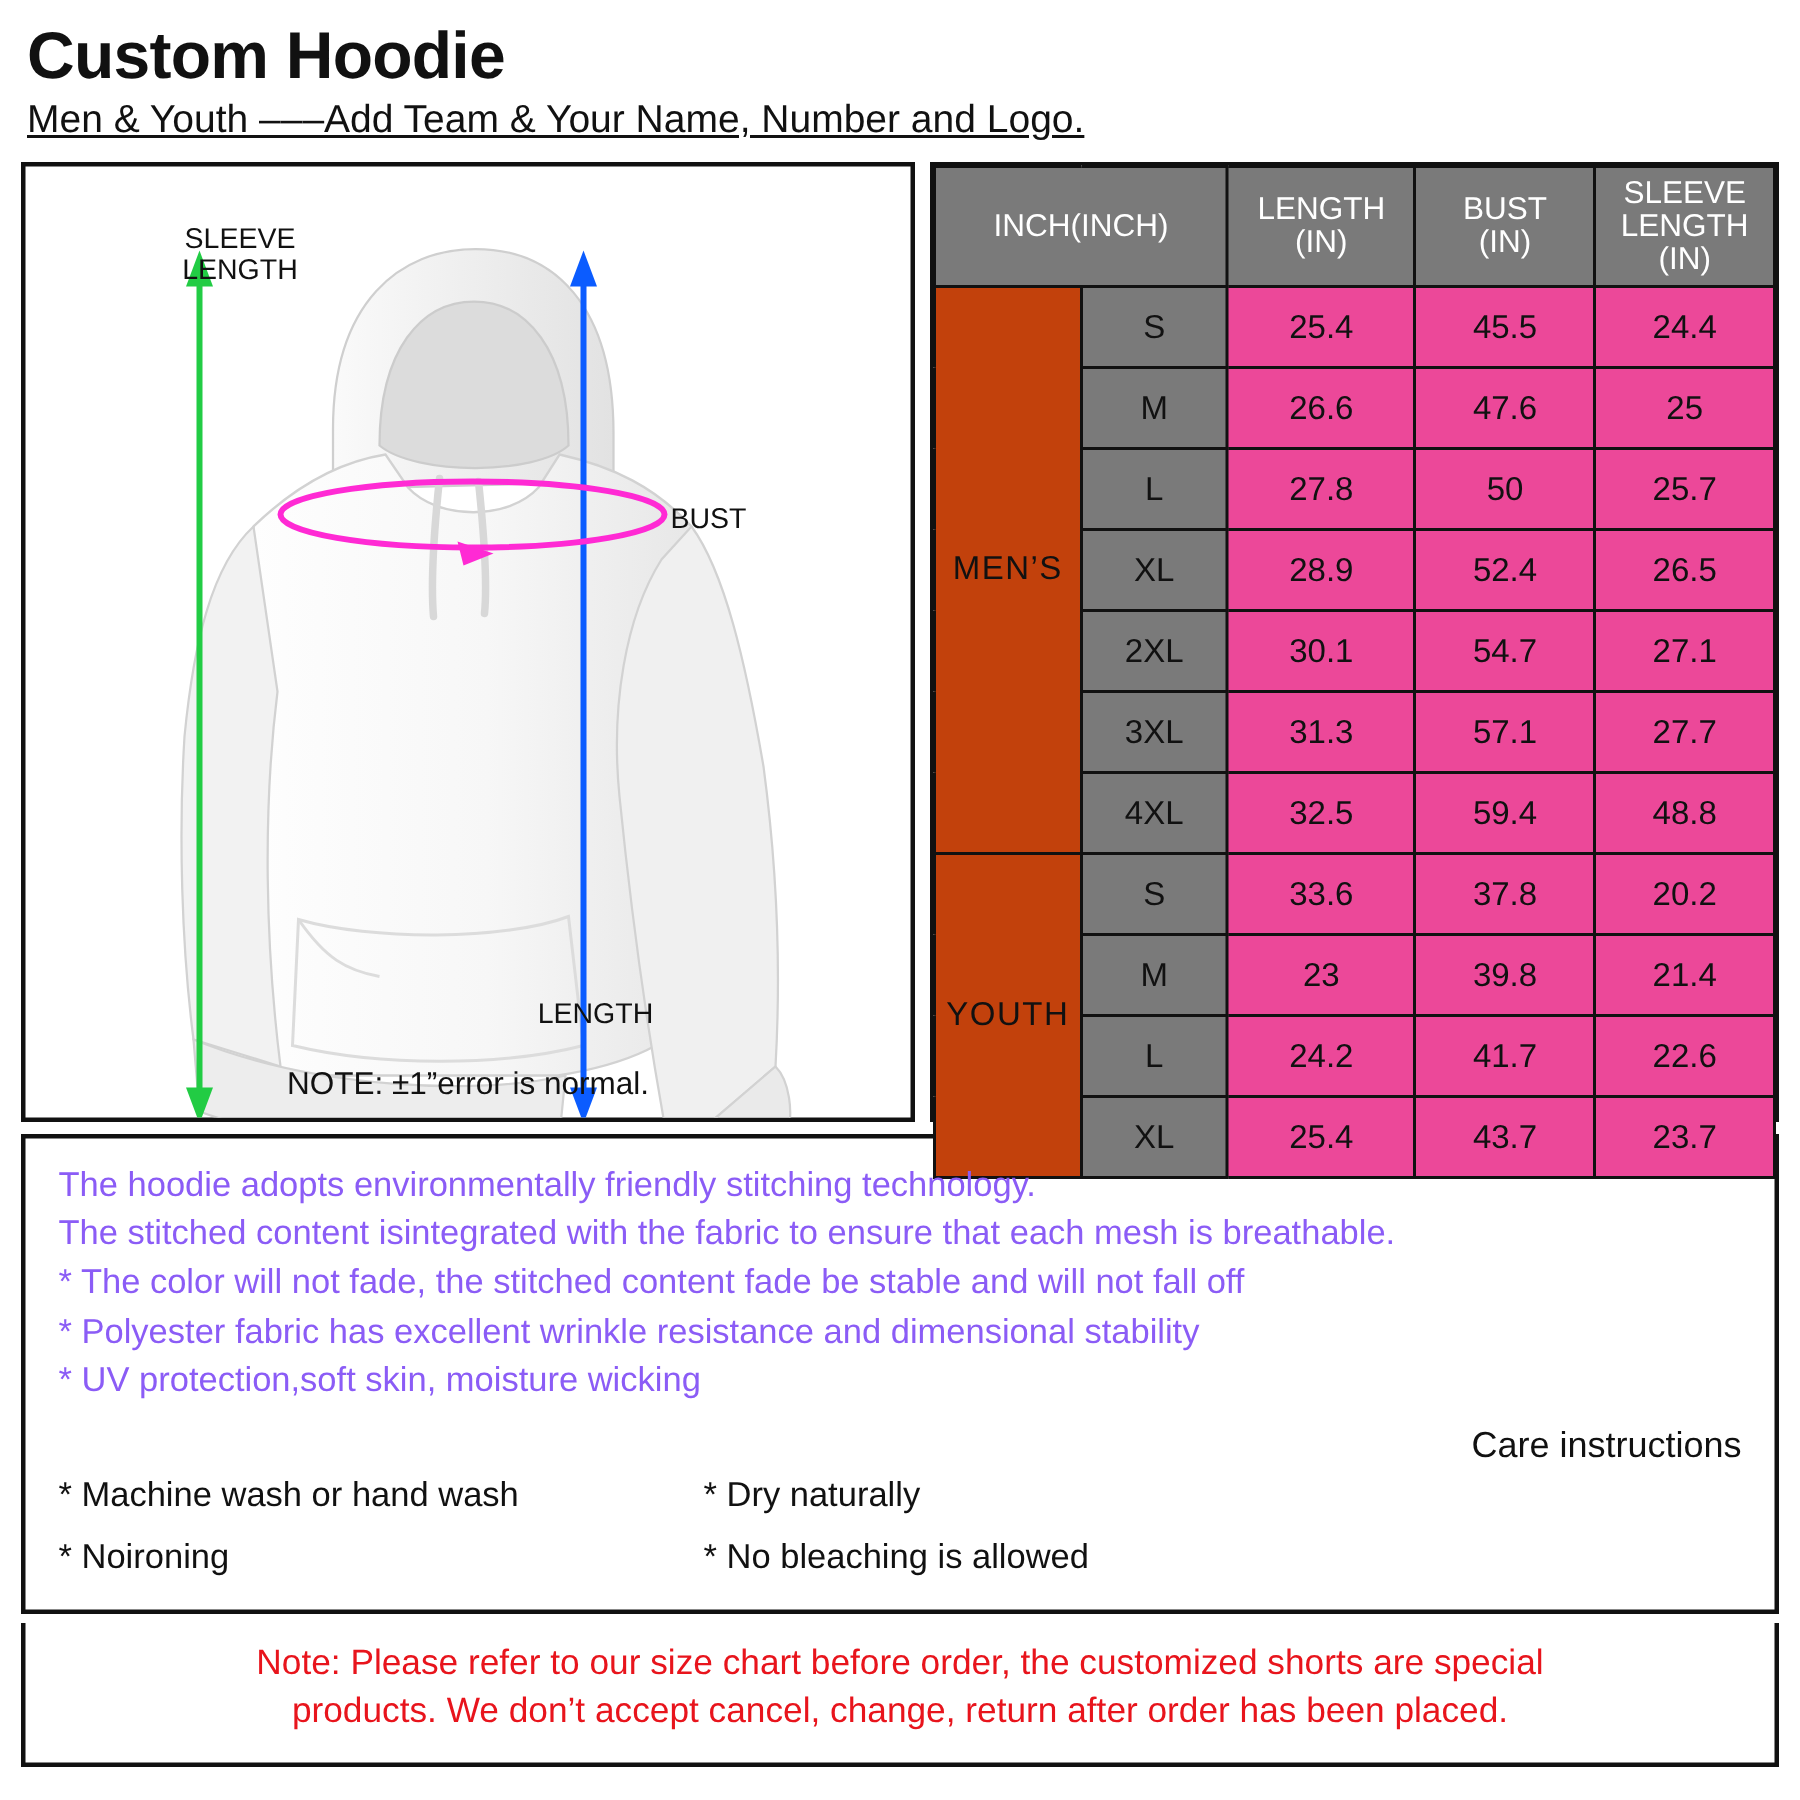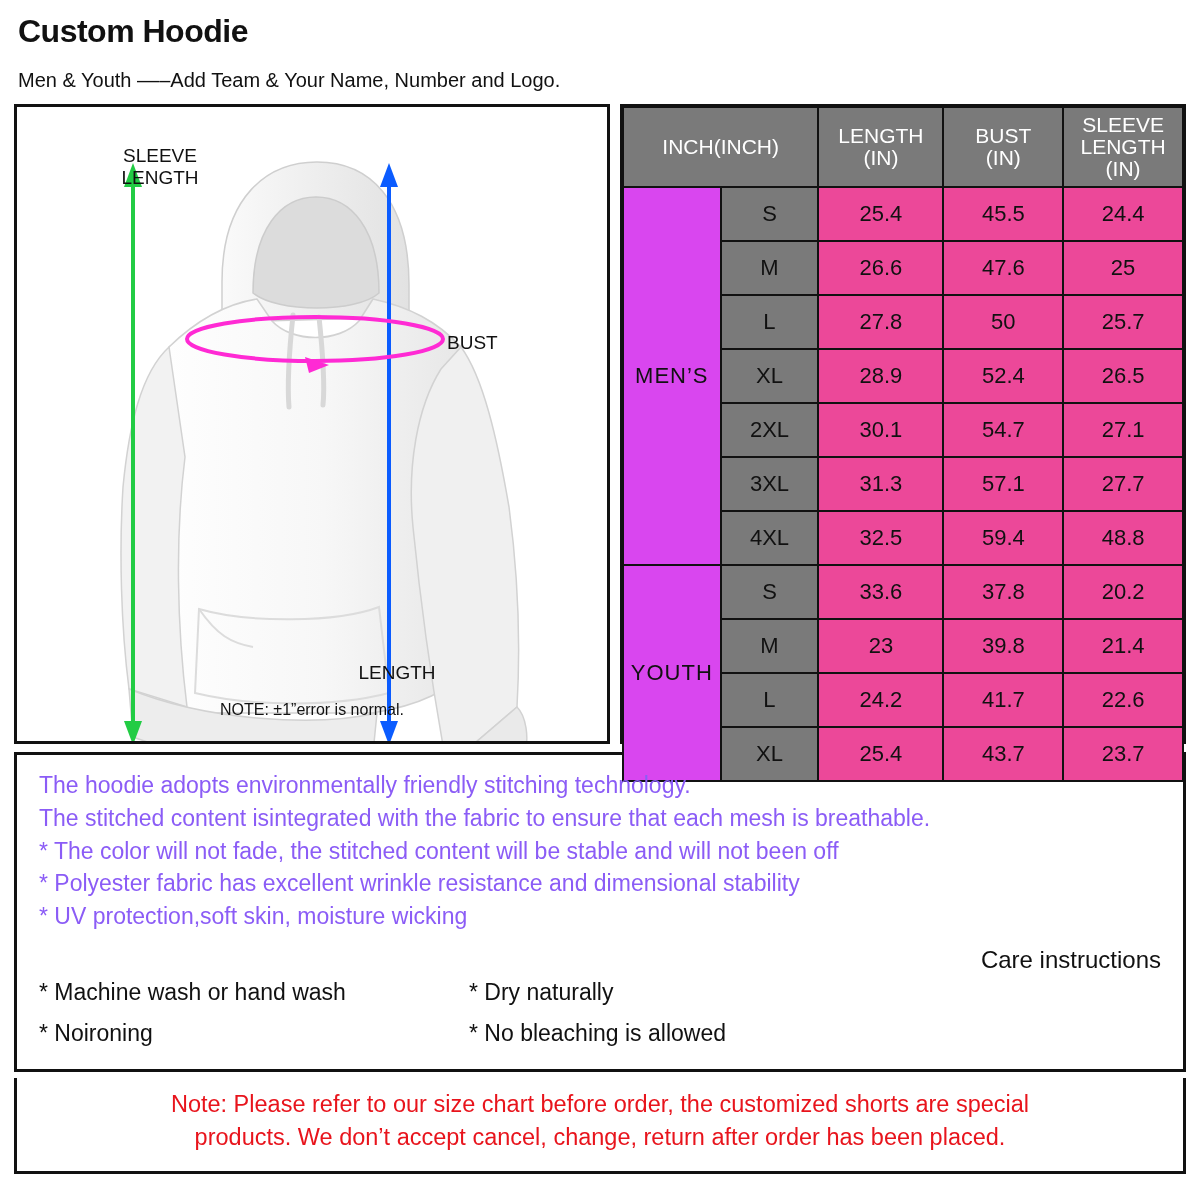--- a/index.html
+++ b/index.html
@@ -17,30 +17,31 @@
   }
   .page {
     width: 1200px;
     height: 1200px;
     padding: 10px 14px 0 14px;
     box-sizing: border-box;
   }
 
   
   .title {
-    font-size: 32px;
+    font-size: 44px;
     font-weight: bold;
     letter-spacing: -0.5px;
-    margin: 4px 0 19px 4px;
+    margin: 4px 0 2px 4px;
     line-height: 1.1;
   }
   .subtitle {
-    font-size: 20px;
+    font-size: 26px;
     margin: 0 0 12px 4px;
     line-height: 1.2;
+    text-decoration: underline;
   }
 
   
   .top-row {
     display: flex;
     align-items: stretch;
     gap: 10px;
     height: 640px;
   }
   .diagram-box {
@@ -67,23 +68,23 @@
     font-size: 19px;
     line-height: 1.15;
     text-align: center;
     color: #111;
   }
   .lbl-sleeve { left: 78px;  top: 38px;  width: 130px; }
   .lbl-bust   { left: 430px; top: 225px; width: 80px; text-align: left;}
   .lbl-length { left: 300px; top: 555px; width: 160px; }
   .note-line {
     position: absolute;
-    left: 0; right: 0; bottom: 22px;
+    left: 0; right: 0; bottom: 10px;
     text-align: center;
-    font-size: 16px;
+    font-size: 21px;
   }
 
   
   table.size-table {
     border-collapse: collapse;
     width: 100%;
     height: 100%;
     table-layout: fixed;
   }
   table.size-table th,
@@ -100,21 +101,21 @@
     line-height: 1.05;
     padding: 6px 2px;
     font-weight: normal;
   }
   .col-size  { width: 36%; }
   .col-len   { width: 22%; }
   .col-bust  { width: 21%; }
   .col-slv   { width: 21%; }
 
   td.group-cell {
-    background: #d946ef;
+    background: #c2410c;
     color: #ffffff;
     font-size: 30px;
     width: 17%;
     letter-spacing: 1px;
     line-height: 0.95;
     padding: 0 4px;
     word-break: break-all;
   }
   td.size-cell {
     background: #7a7a7a;
@@ -331,21 +332,21 @@
             <td class="val">23.7</td>
           </tr>
         </tbody>
       </table>
     </div>
   </div>
 
   <div class="desc-box">
     <div class="desc-line">The hoodie adopts environmentally friendly stitching technology.</div>
     <div class="desc-line">The stitched content isintegrated with the fabric to ensure that each mesh is breathable.</div>
-    <div class="desc-line">* The color will not fade, the stitched content will be stable and will not been off</div>
+    <div class="desc-line">* The color will not fade, the stitched content fade be stable and will not fall off</div>
     <div class="desc-line">* Polyester fabric has excellent wrinkle resistance and dimensional stability</div>
     <div class="desc-line">* UV protection,soft skin, moisture wicking</div>
 
     <div class="care-title">Care instructions</div>
     <div class="care-grid">
       <div>* Machine wash or hand wash</div>
       <div>* Dry naturally</div>
       <div>* Noironing</div>
       <div>* No bleaching is allowed</div>
     </div>

